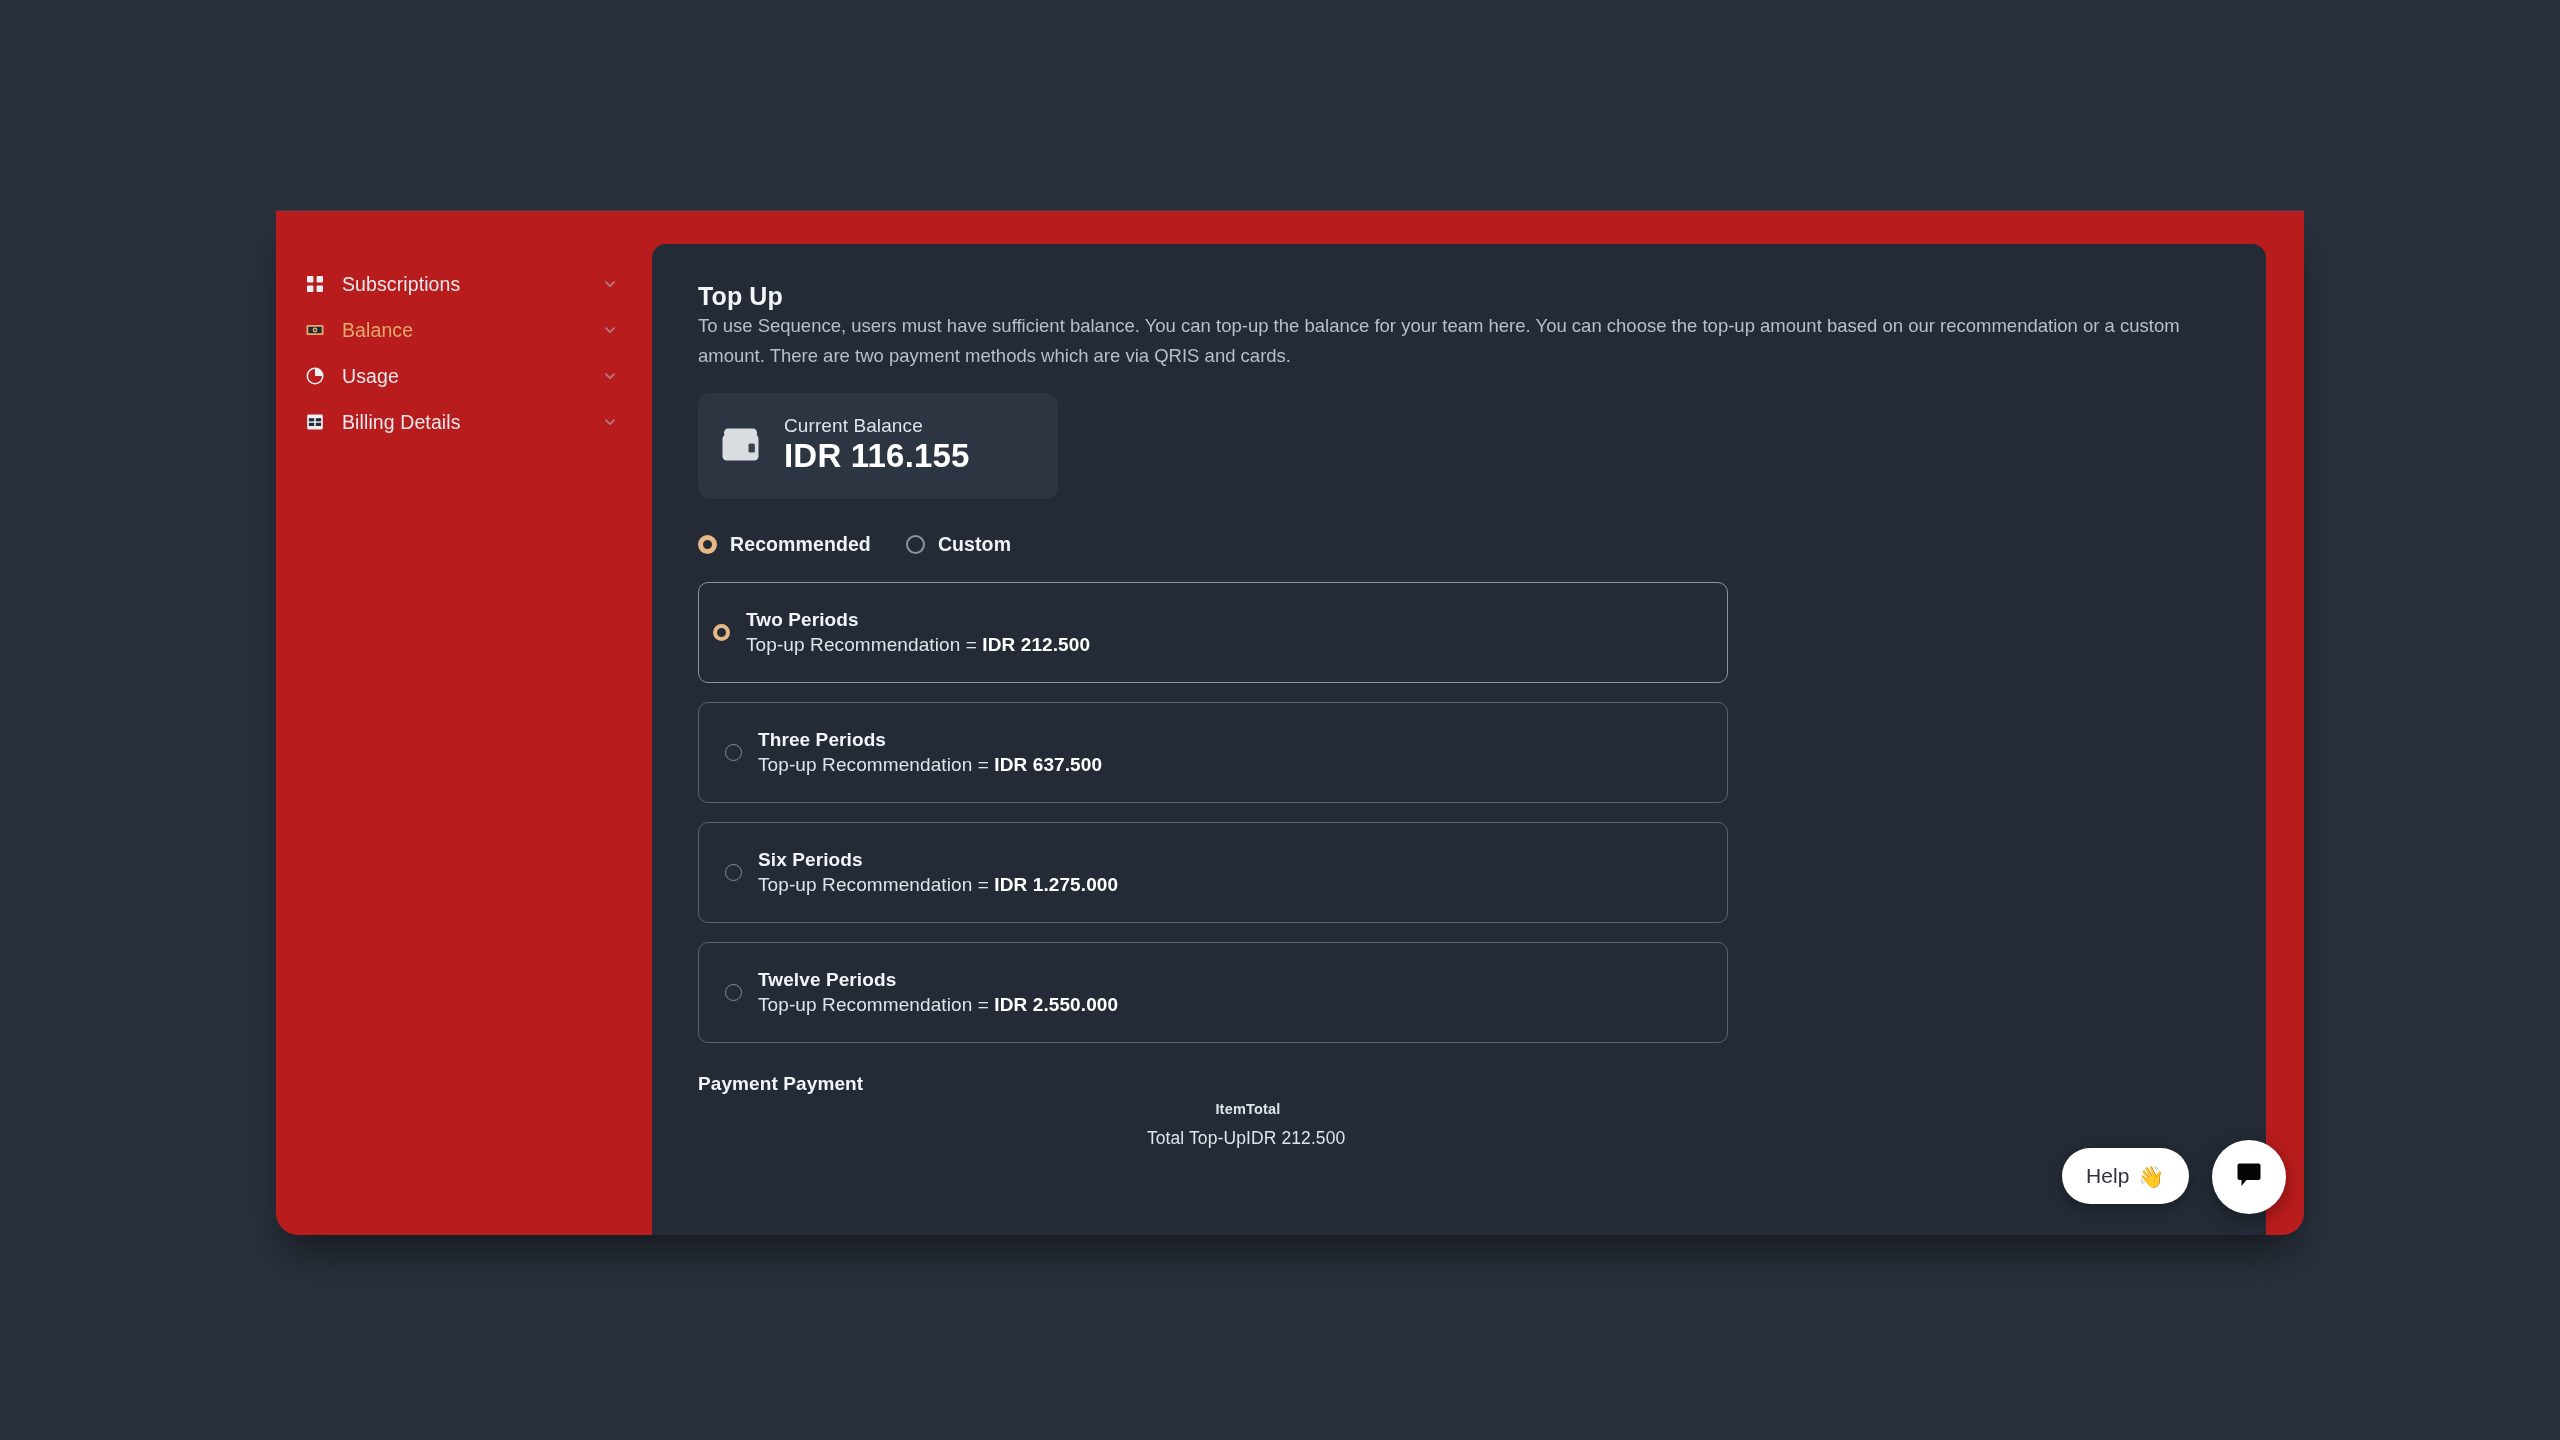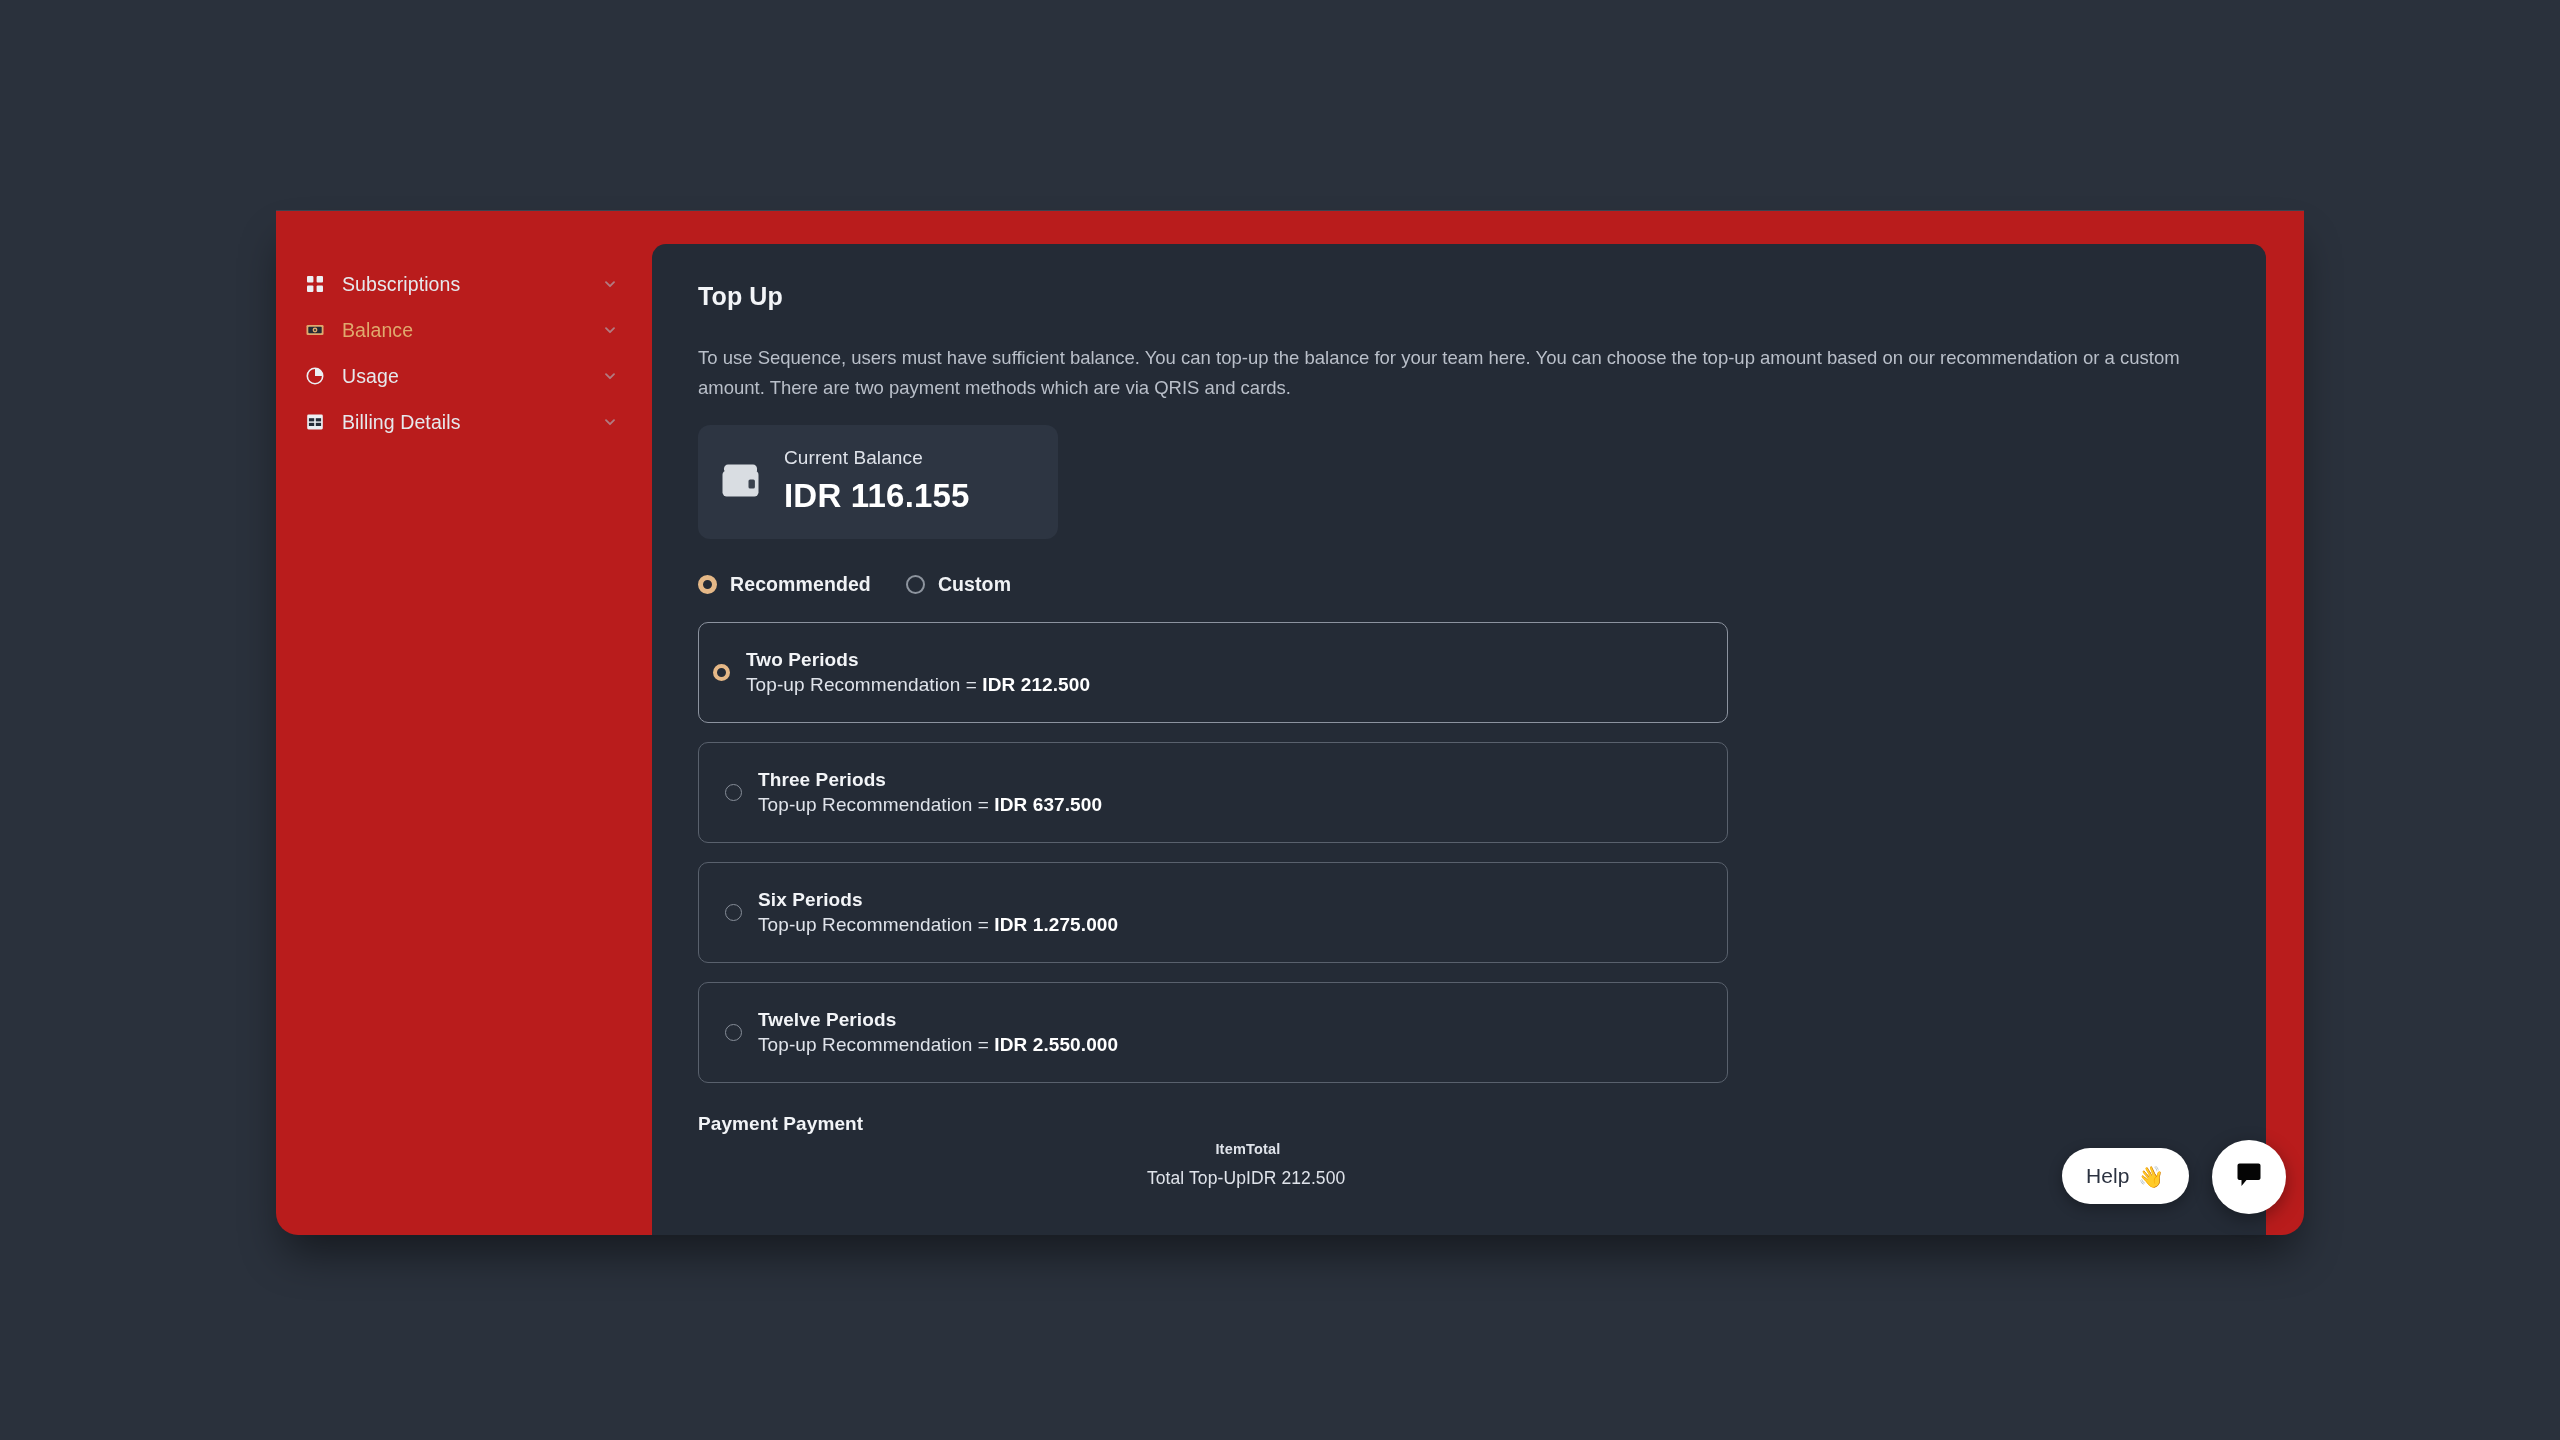--- a/index.html
+++ b/index.html
@@ -93,40 +93,40 @@
   }
 
   #page-title {
     font-size: 25px;
     font-weight: bold;
     color: #f2f4f7;
     letter-spacing: .1px;
   }
 
   #page-desc {
-    margin-top: 32px;
+    margin-top: 0;
     font-size: 18.5px;
     line-height: 1.62;
     color: #b9bfc9;
     max-width: 1530px;
   }
 
   
   #balance-card {
     margin-top: 22px;
     width: 360px;
     background: #2d3542;
     border-radius: 12px;
     padding: 22px 26px 24px 22px;
     display: flex;
     align-items: center;
     gap: 22px;
   }
   #wallet-icon { flex: 0 0 auto; display:flex; }
-  .balance-texts { display: flex; flex-direction: column; gap: 8px; }
+  .balance-texts { display: flex; flex-direction: column; gap: 0; }
   #balance-label {
     font-size: 19px;
     color: #dfe3ea;
     letter-spacing: .1px;
   }
   #balance-value {
     font-size: 33px;
     font-weight: bold;
     color: #ffffff;
     letter-spacing: .2px;

